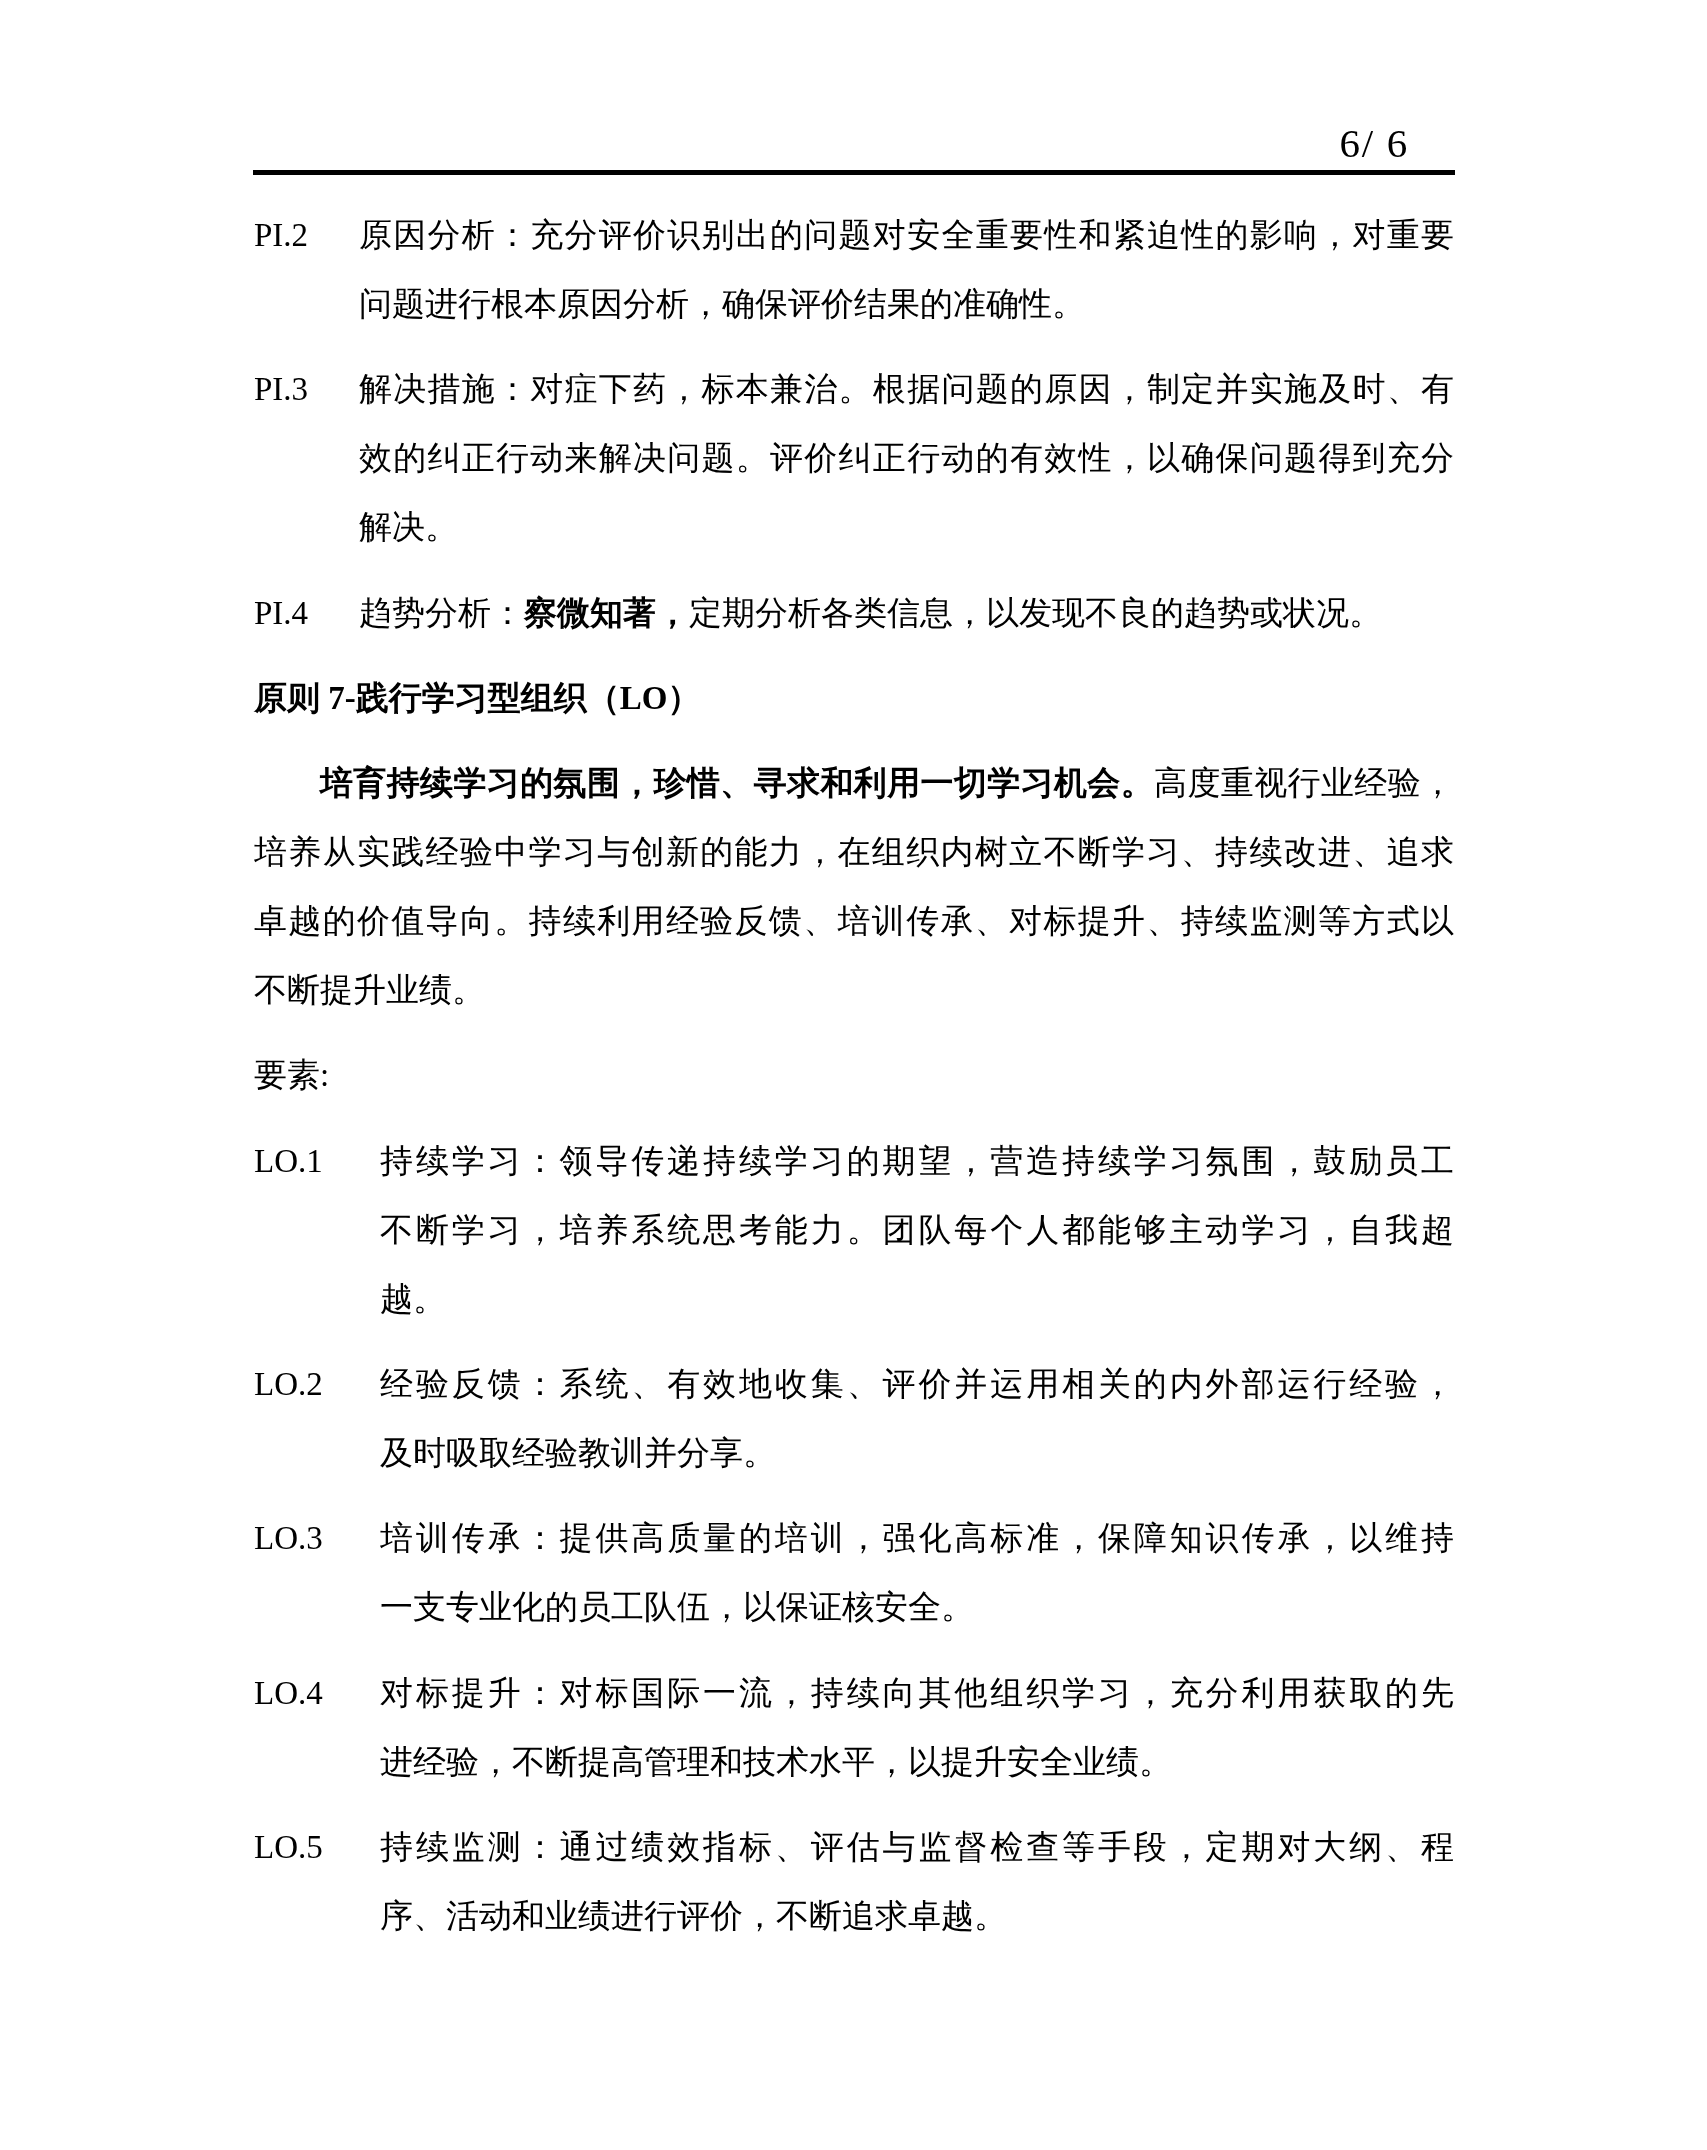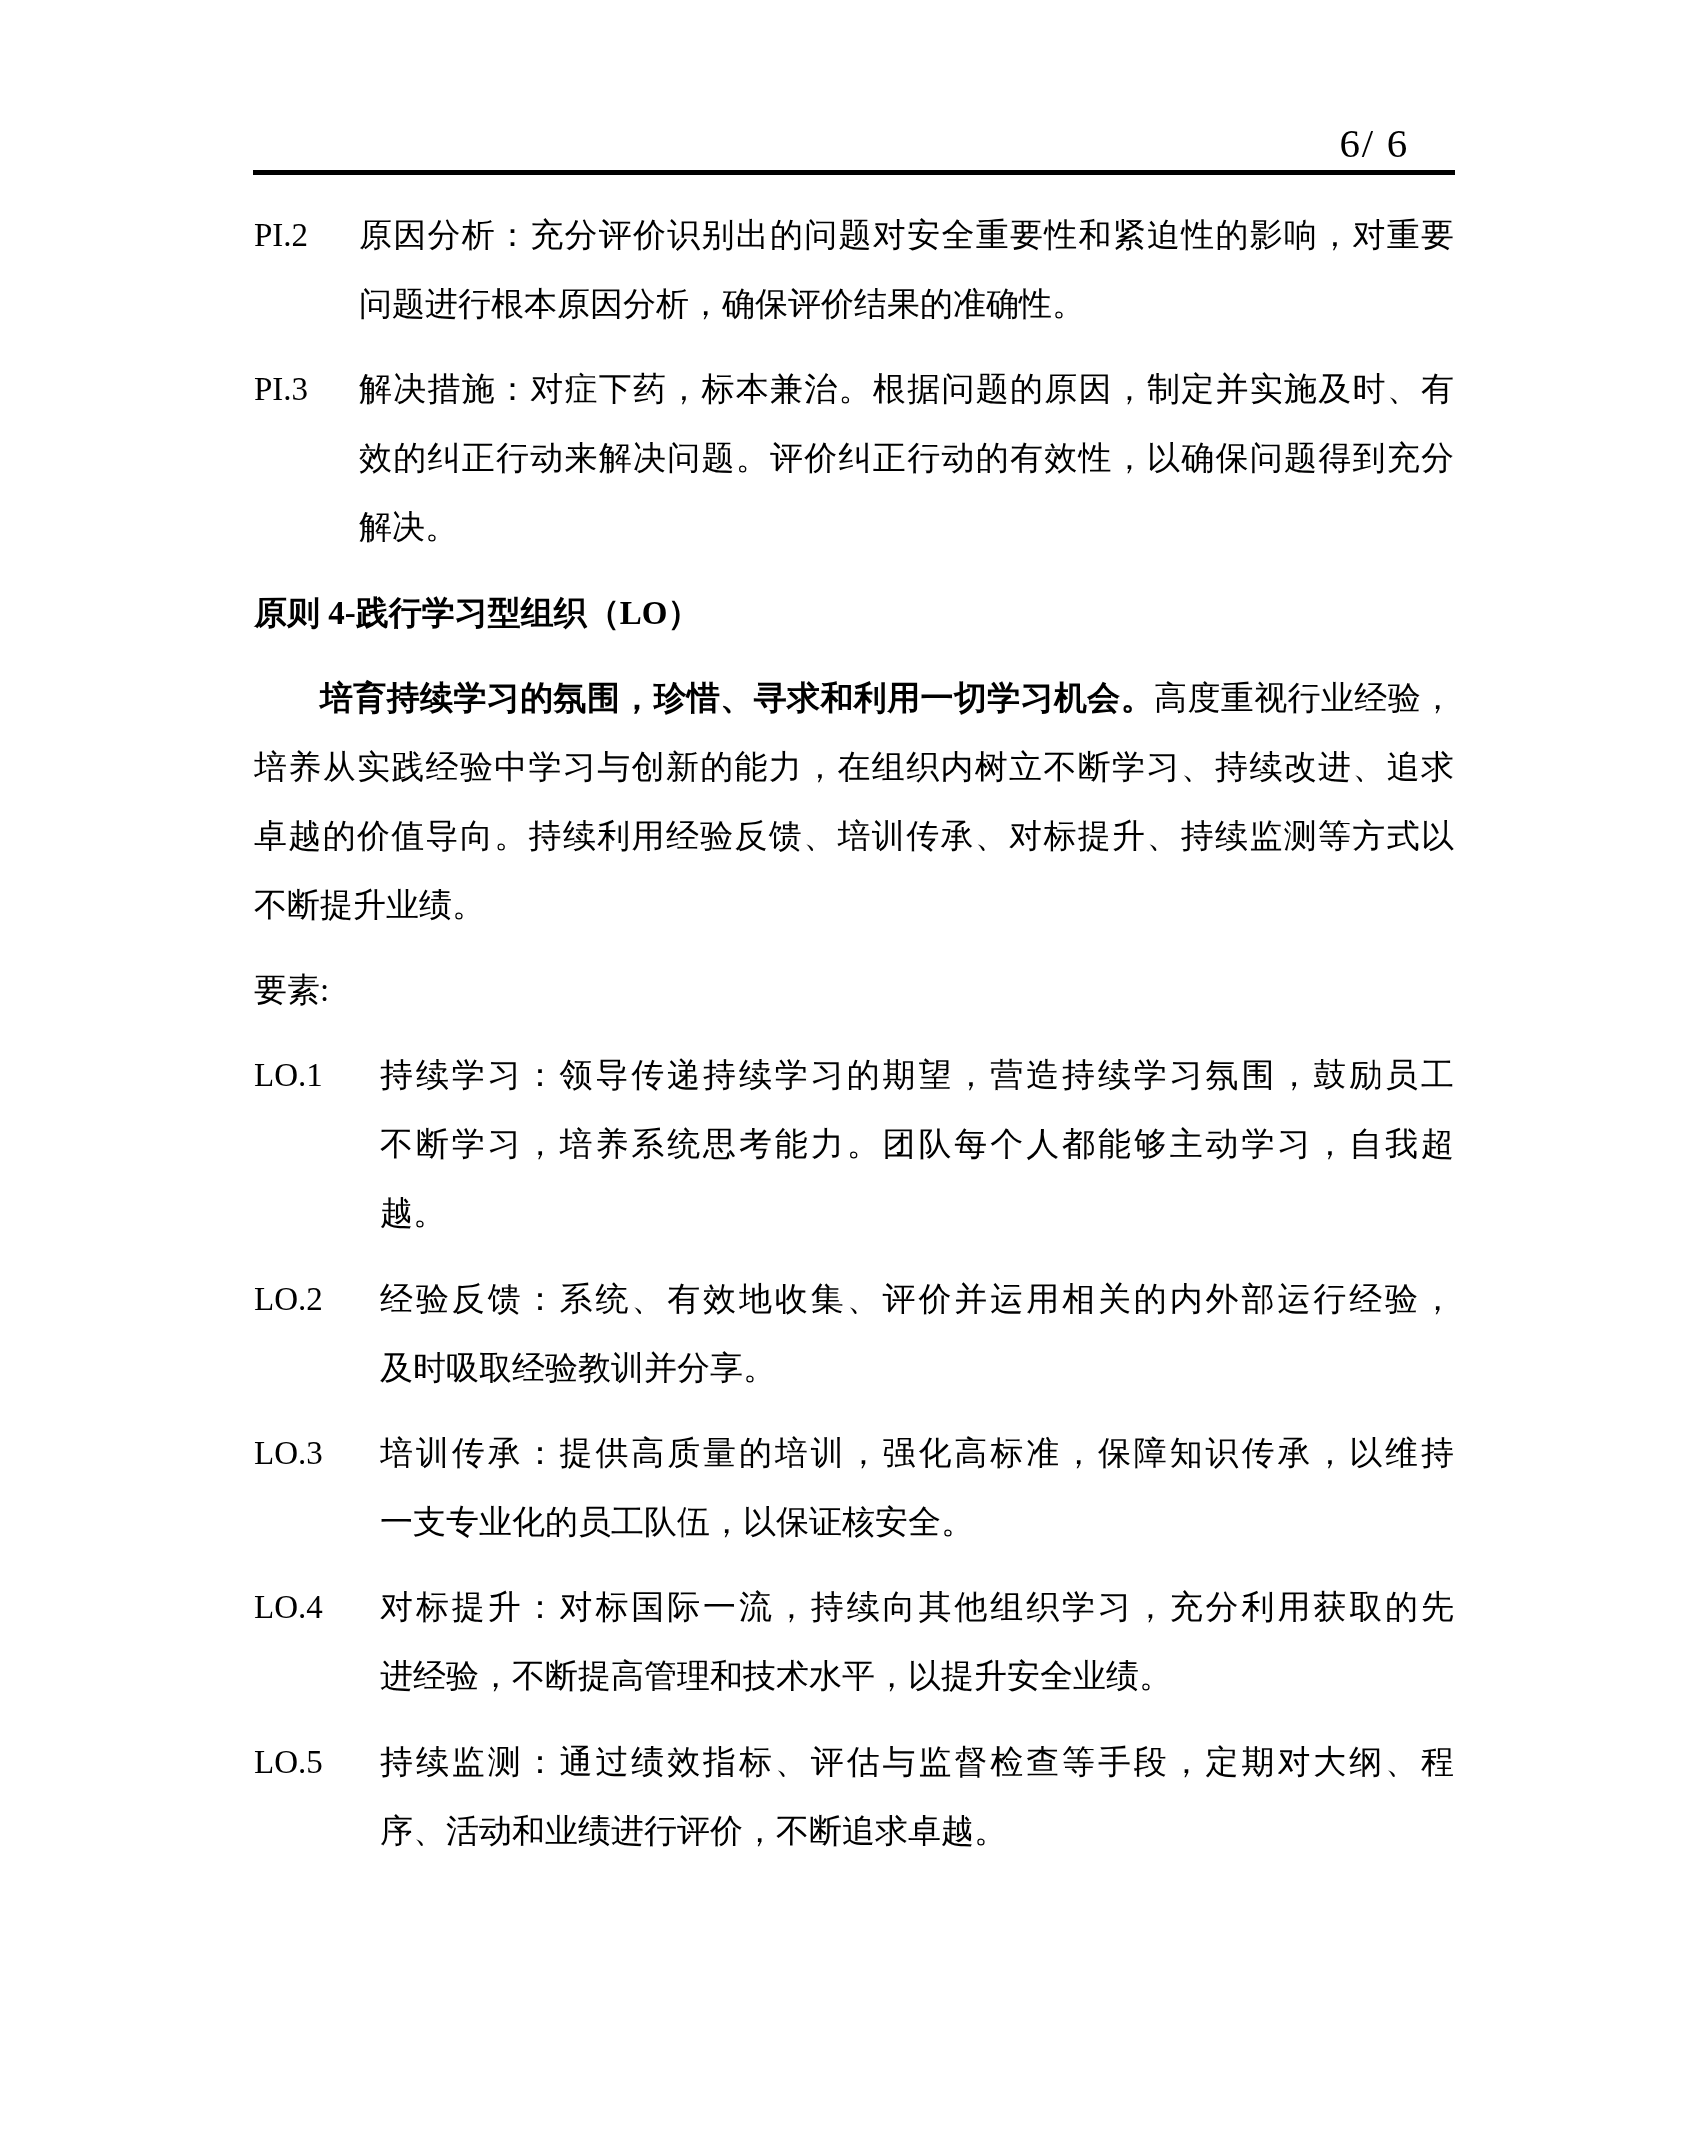--- a/index.html
+++ b/index.html
@@ -64,22 +64,28 @@
         </div>
       </div>
       <div class="block item pi">
         <span class="item-label">PI.3</span>
         <div class="item-text">
           <div class="tline j"><span class="rseg">解决措施：对症下药，标本兼治。根据问题的原因，制定并实施及时、有</span></div>
           <div class="tline j"><span class="rseg">效的纠正行动来解决问题。评价纠正行动的有效性，以确保问题得到充分</span></div>
           <div class="tline"><span class="rseg">解决。</span></div>
         </div>
       </div>
+      <div class="block item pi">
+        <span class="item-label">PI.4</span>
+        <div class="item-text">
+          <div class="tline"><span class="rseg">趋势分析：</span><span class="bseg">察微知著，</span><span class="rseg">定期分析各类信息，以发现不良的趋势或状况。</span></div>
+        </div>
+      </div>
       <div class="block heading">
-        <div class="tline"><span class="bseg">原则 4-践行学习型组织（LO）</span></div>
+        <div class="tline"><span class="bseg">原则 7-践行学习型组织（LO）</span></div>
       </div>
       <div class="block para">
         <div class="tline j ind"><span class="bseg">培育持续学习的氛围，珍惜、寻求和利用一切学习机会。</span><span class="rseg">高度重视行业经验，</span></div>
         <div class="tline j"><span class="rseg">培养从实践经验中学习与创新的能力，在组织内树立不断学习、持续改进、追求</span></div>
         <div class="tline j"><span class="rseg">卓越的价值导向。持续利用经验反馈、培训传承、对标提升、持续监测等方式以</span></div>
         <div class="tline"><span class="rseg">不断提升业绩。</span></div>
       </div>
       <div class="block label-line">
         <div class="tline"><span class="rseg">要素:</span></div>
       </div>

